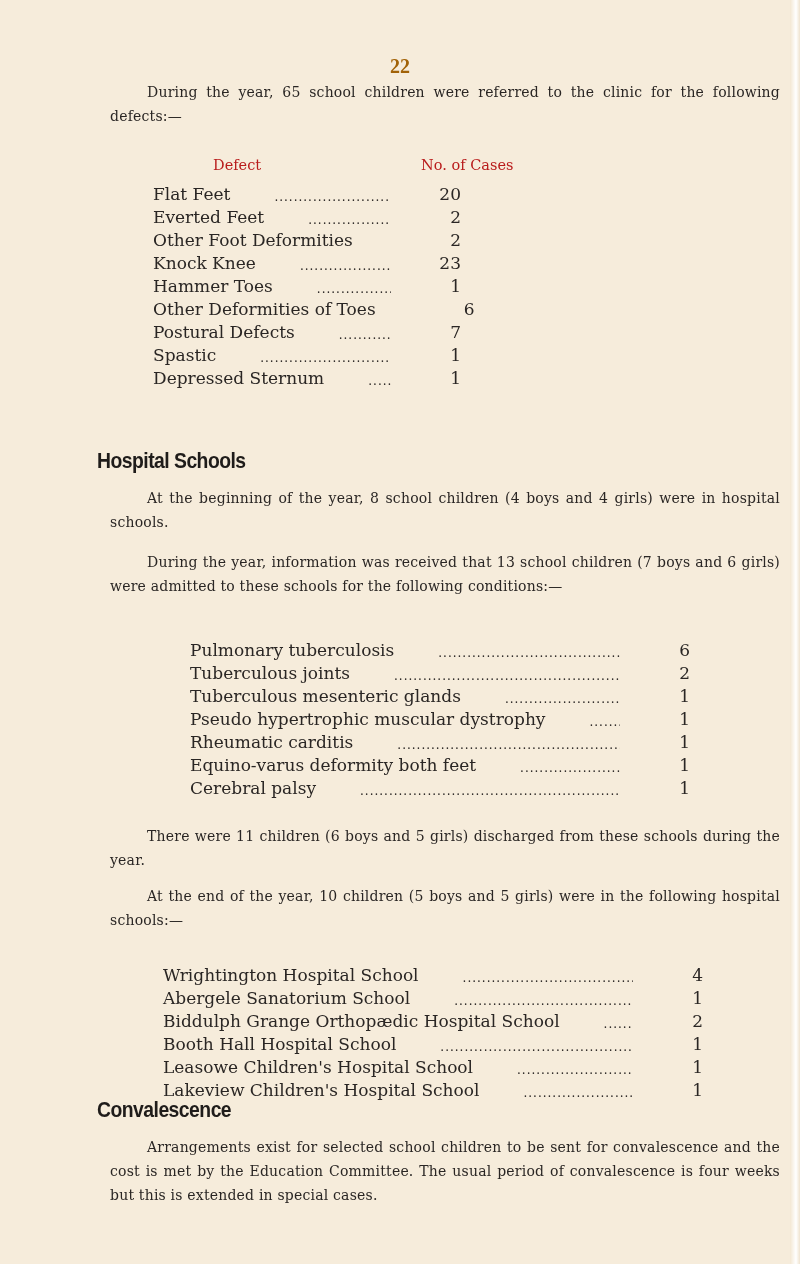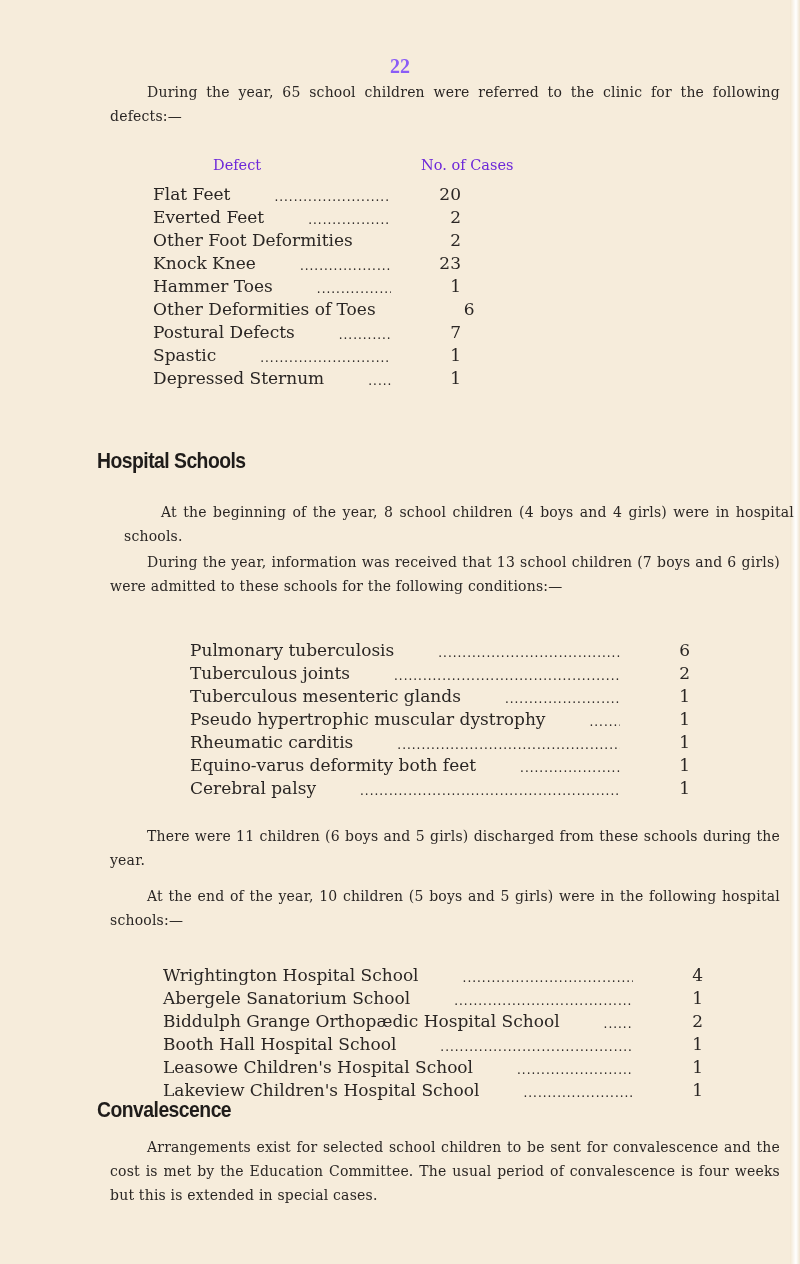--- a/index.html
+++ b/index.html
@@ -10,21 +10,21 @@
     color: #2a2624;
     position: relative;
   }
   .page-edge {
     position: absolute; top: 0; right: 0; width: 10px; height: 1264px;
     background: linear-gradient(to right, #f3e7d3, #ffffff 60%, #efe3cf);
   }
   .page-number {
     position: absolute; top: 55px; left: 0; width: 800px; text-align: center;
     font-family: "Liberation Serif", serif; font-weight: bold; font-size: 20px;
-    color: #8b5cf6;
+    color: #a16207;
   }
   .para {
     position: absolute; left: 110px; width: 670px;
     font-size: 14px; line-height: 24px; text-align: justify;
     letter-spacing: 0.2px;
   }
   .para .indent { display: inline-block; width: 37px; }
   .heading {
     position: absolute; left: 97px;
     font-family: "Liberation Sans", sans-serif; font-weight: bold;
@@ -33,21 +33,21 @@
   }
   .table { position: absolute; }
   .row {
     display: flex; align-items: flex-end; height: 23px;
     font-size: 17px; white-space: nowrap; gap: 40px;
   }
   .row .label { white-space: nowrap; }
   .row .dots { flex: 1; overflow: hidden; white-space: nowrap; margin: 0 4px; letter-spacing: 1px; font-size: 12px; }
   .row .dots::before { content: "................................................................................................................................................"; }
   .row .value { text-align: right; width: 26px; }
-  .header-row { display: flex; font-size: 14.5px; height: 24px; color: #6d28d9; }
+  .header-row { display: flex; font-size: 14.5px; height: 24px; color: #b91c1c; }
 </style>
 </head>
 <body>
 
 <div class="page-edge"></div>
 
 <div class="page-number">22</div>
 
 <p class="para" style="top:80px; margin:0;"><span class="indent"></span><span>During the year, 65 school children were referred to the clinic for the following defects:—</span></p>
 
@@ -100,21 +100,21 @@
       <div class="row">
         <span class="label">Depressed Sternum</span>
         <span class="dots"></span>
         <span class="value">1</span>
       </div>
     </div>
 </div>
 
 <div class="heading" style="top:448px;">Hospital Schools</div>
 
-<p class="para" style="top:486px; margin:14px;"><span class="indent"></span><span>At the beginning of the year, 8 school children (4 boys and 4 girls) were in hospital schools.</span></p>
+<p class="para" style="top:486px; margin:0;"><span class="indent"></span><span>At the beginning of the year, 8 school children (4 boys and 4 girls) were in hospital schools.</span></p>
 
 <p class="para" style="top:550px; margin:0;"><span class="indent"></span><span>During the year, information was received that 13 school children (7 boys and 6 girls) were admitted to these schools for the following conditions:—</span></p>
 
 <div class="table" style="top:637px; left:190px; width:500px;">
   <div id="condition-rows">
       <div class="row">
         <span class="label">Pulmonary tuberculosis</span>
         <span class="dots"></span>
         <span class="value">6</span>
       </div>

